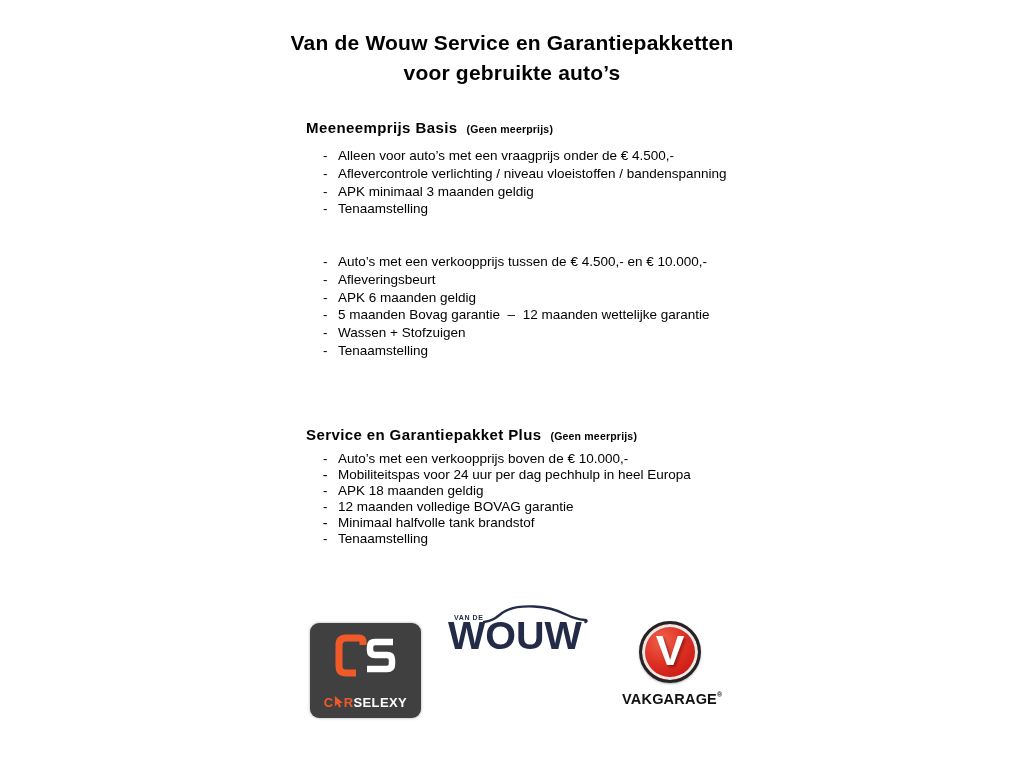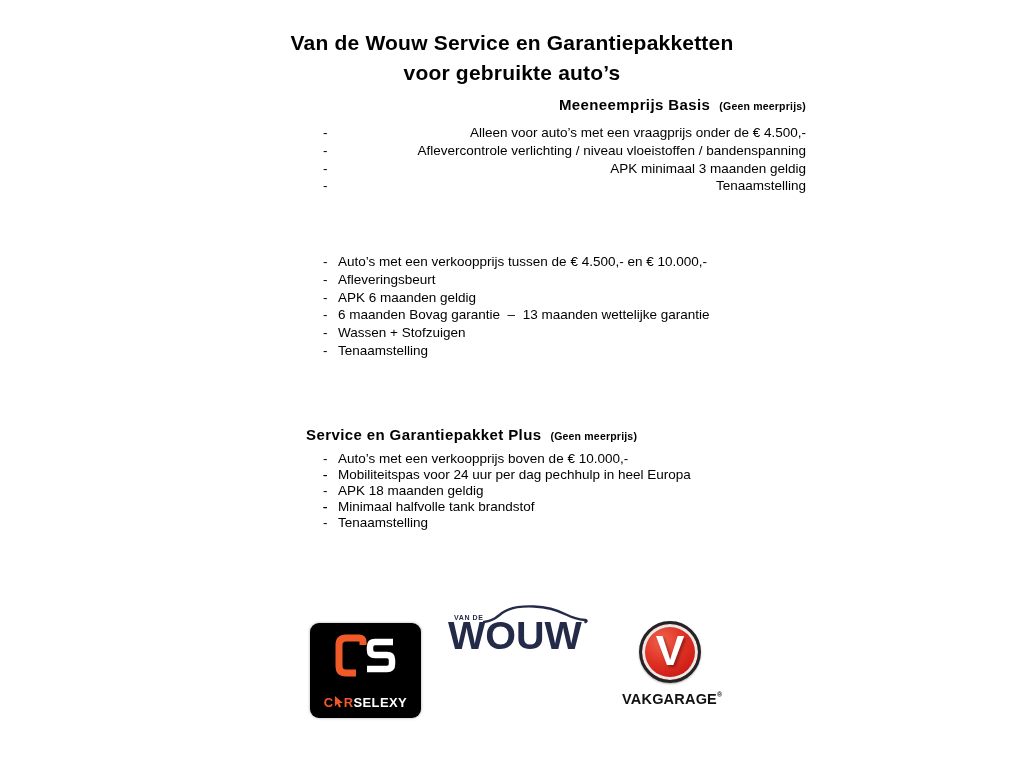--- a/index.html
+++ b/index.html
@@ -6,34 +6,34 @@
   html,body { background:#ffffff; }
   body { width:1024px; height:768px; font-family:"Liberation Sans","DejaVu Sans",sans-serif; color:#000; }
   .page { position:relative; width:1024px; height:768px; background:#fff; overflow:hidden; }
 
   
   .doc-title { position:absolute; top:28px; left:0; width:1024px; text-align:center;
                font-size:21px; font-weight:bold; line-height:30px; letter-spacing:.2px; }
 
   
   .section { position:absolute; left:306px; width:500px; }
-  #sec1 { top:96px;text-align:right; }
+  #sec1 { top:119px; }
   #sec2 { top:242px; }
   #sec3 { top:426px; }
   .sec-head { font-size:15px; font-weight:bold; letter-spacing:.4px; white-space:nowrap; }
   .sec-sub  { font-size:10.5px; font-weight:bold; letter-spacing:.2px; margin-left:9px; }
   ul.items { list-style:none; margin-top:11px; font-size:13.5px; }
   .items li { position:relative; padding-left:32px; line-height:17.8px; white-space:pre-wrap; }
   #sec3 .items { margin-top:8px; }
   #sec3 .items li { line-height:16.1px; }
   .dash { position:absolute; left:17px; }
 
   
   .carselexy { position:absolute; left:310px; top:623px; width:111px; height:95px;
-               background:#000000; border-radius:9px; text-align:center;
+               background:#404040; border-radius:9px; text-align:center;
                box-shadow:0 0 3px rgba(0,0,0,.35); }
   .cs-monogram { display:block; margin:10px auto 0; }
   .cs-text { margin-top:17px; font-size:13px; font-weight:bold; letter-spacing:.4px; white-space:nowrap; }
   .cs-car { color:#F05A28; }
   .cs-selexy { color:#ffffff; }
   .cursor-icon { display:inline-block; vertical-align:-1px; margin:0 .5px; }
 
   
   .wouw { position:absolute; left:448px; top:605px; width:142px; height:60px; }
   .wouw-vande { position:absolute; left:6px; top:9px; font-size:7px; font-weight:bold;
@@ -74,34 +74,34 @@
       <li><span class="dash">-</span><span>APK minimaal 3 maanden geldig</span></li>
       <li><span class="dash">-</span><span>Tenaamstelling</span></li>
     </ul>
   </div>
 
   <div class="section" id="sec2">
     <ul class="items">
       <li><span class="dash">-</span><span>Auto’s met een verkoopprijs tussen de € 4.500,- en € 10.000,-</span></li>
       <li><span class="dash">-</span><span>Afleveringsbeurt</span></li>
       <li><span class="dash">-</span><span>APK 6 maanden geldig</span></li>
-      <li><span class="dash">-</span><span>6 maanden Bovag garantie  –  13 maanden wettelijke garantie</span></li>
+      <li><span class="dash">-</span><span>5 maanden Bovag garantie  –  12 maanden wettelijke garantie</span></li>
       <li><span class="dash">-</span><span>Wassen + Stofzuigen</span></li>
       <li><span class="dash">-</span><span>Tenaamstelling</span></li>
     </ul>
   </div>
 
   <div class="section" id="sec3">
     <div class="sec-head"><span>Service en Garantiepakket Plus</span><span class="sec-sub">(Geen meerprijs)</span></div>
     <ul class="items">
       <li><span class="dash">-</span><span>Auto’s met een verkoopprijs boven de € 10.000,-</span></li>
       <li><span class="dash">-</span></li>
       <li><span class="dash">-</span><span>Mobiliteitspas voor 24 uur per dag pechhulp in heel Europa</span></li>
       <li><span class="dash">-</span><span>APK 18 maanden geldig</span></li>
-      <li><span class="dash">-</span></li>
+      <li><span class="dash">-</span><span>12 maanden volledige BOVAG garantie</span></li>
       <li><span class="dash">-</span></li>
       <li><span class="dash">-</span><span>Minimaal halfvolle tank brandstof</span></li>
       <li><span class="dash">-</span><span>Tenaamstelling</span></li>
     </ul>
   </div>
 
   <div class="carselexy">
     <svg class="cs-monogram" width="62" height="45" viewBox="0 0 62 45" xmlns="http://www.w3.org/2000/svg">
       <path d="M 28 12 V 9 Q 28 5 24 5 H 11 Q 4 5 4 12 V 33 Q 4 40 11 40 H 21" fill="none" stroke="#F05A28" stroke-width="7" stroke-linejoin="round"></path>
       <path d="M 58 9 H 40 Q 35 9 35 14 V 17 Q 35 22 40 22 H 52 Q 57 22 57 27 V 31 Q 57 36 52 36 H 32" fill="none" stroke="#ffffff" stroke-width="6.5" stroke-linejoin="round"></path>

